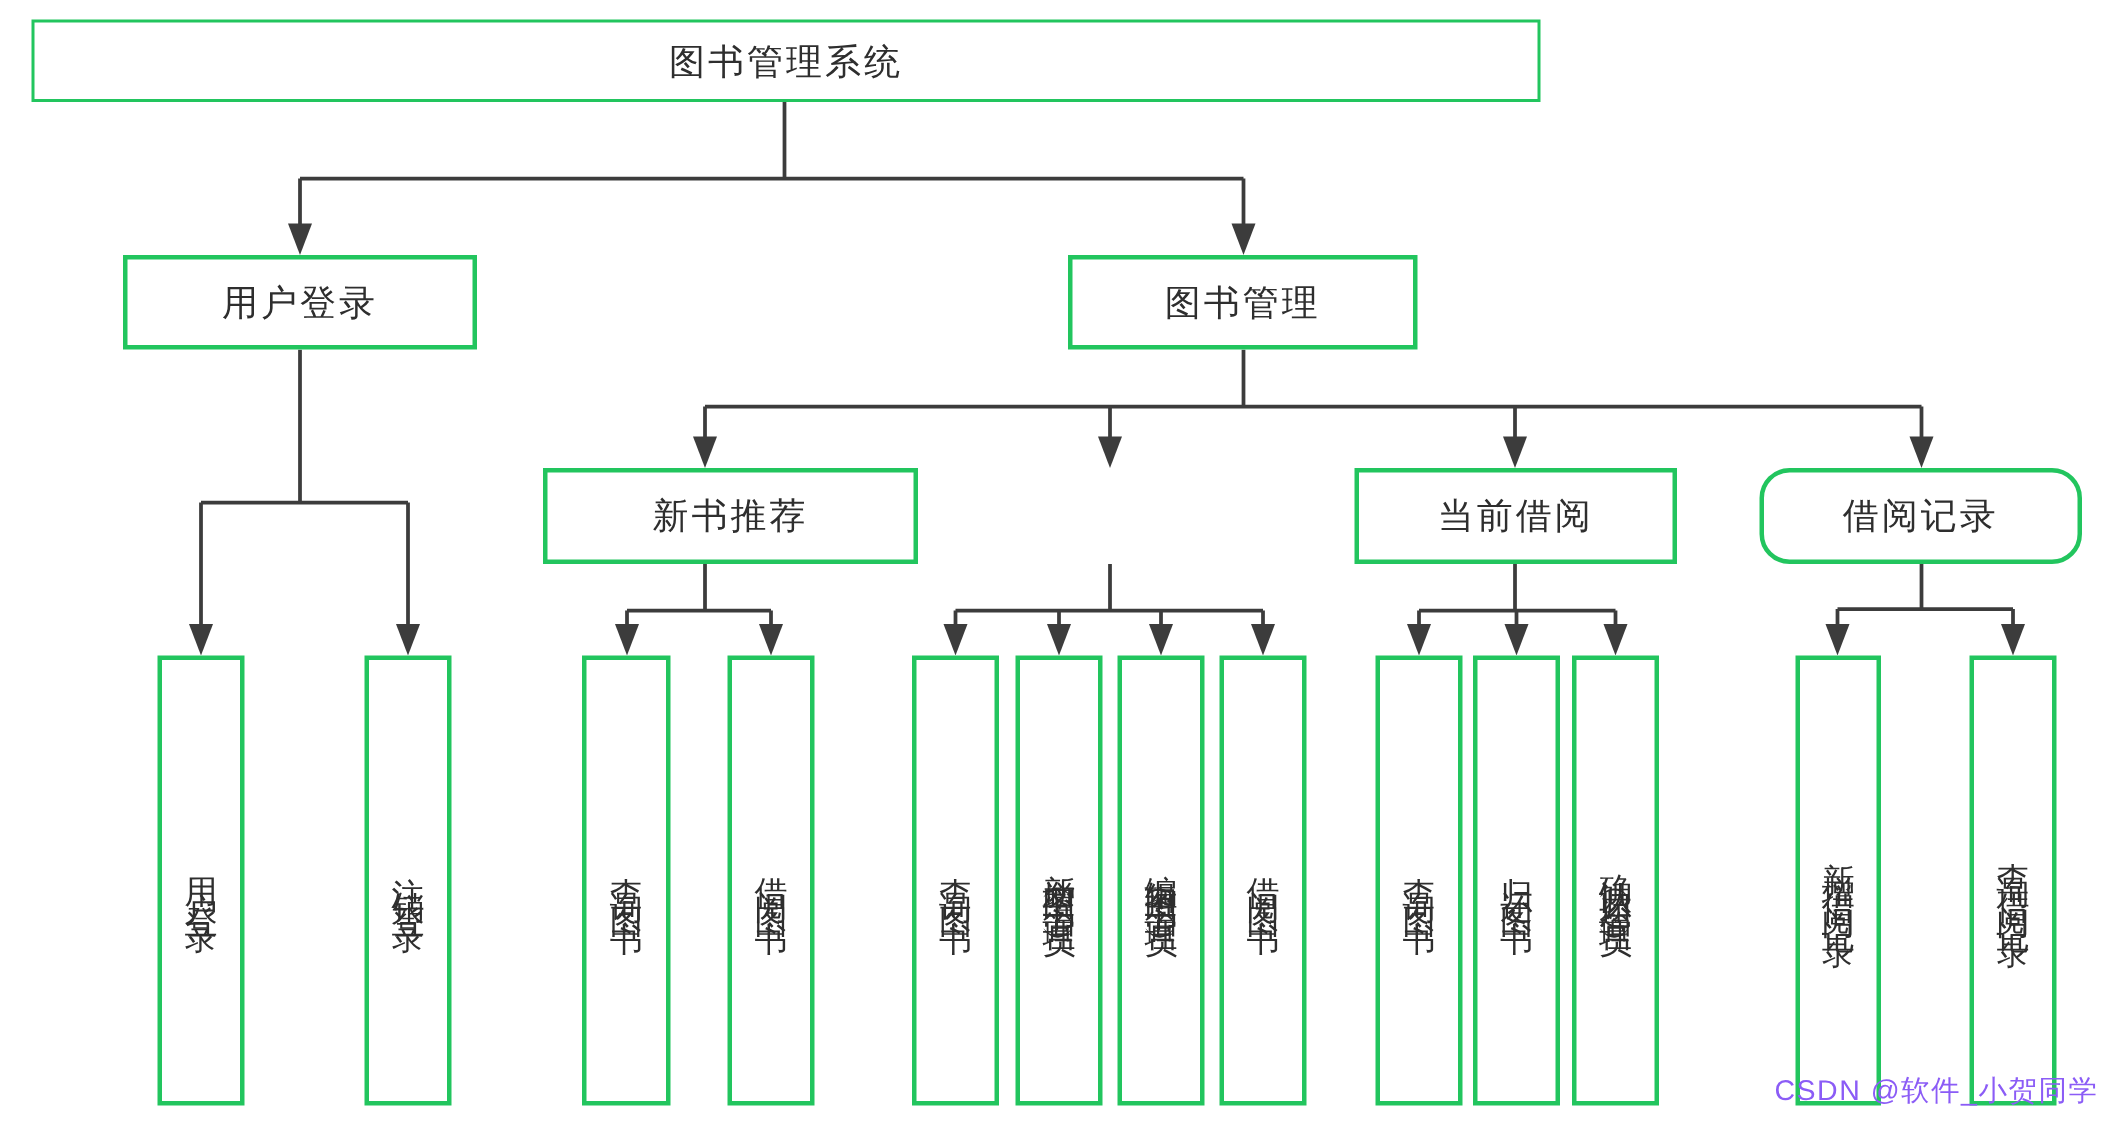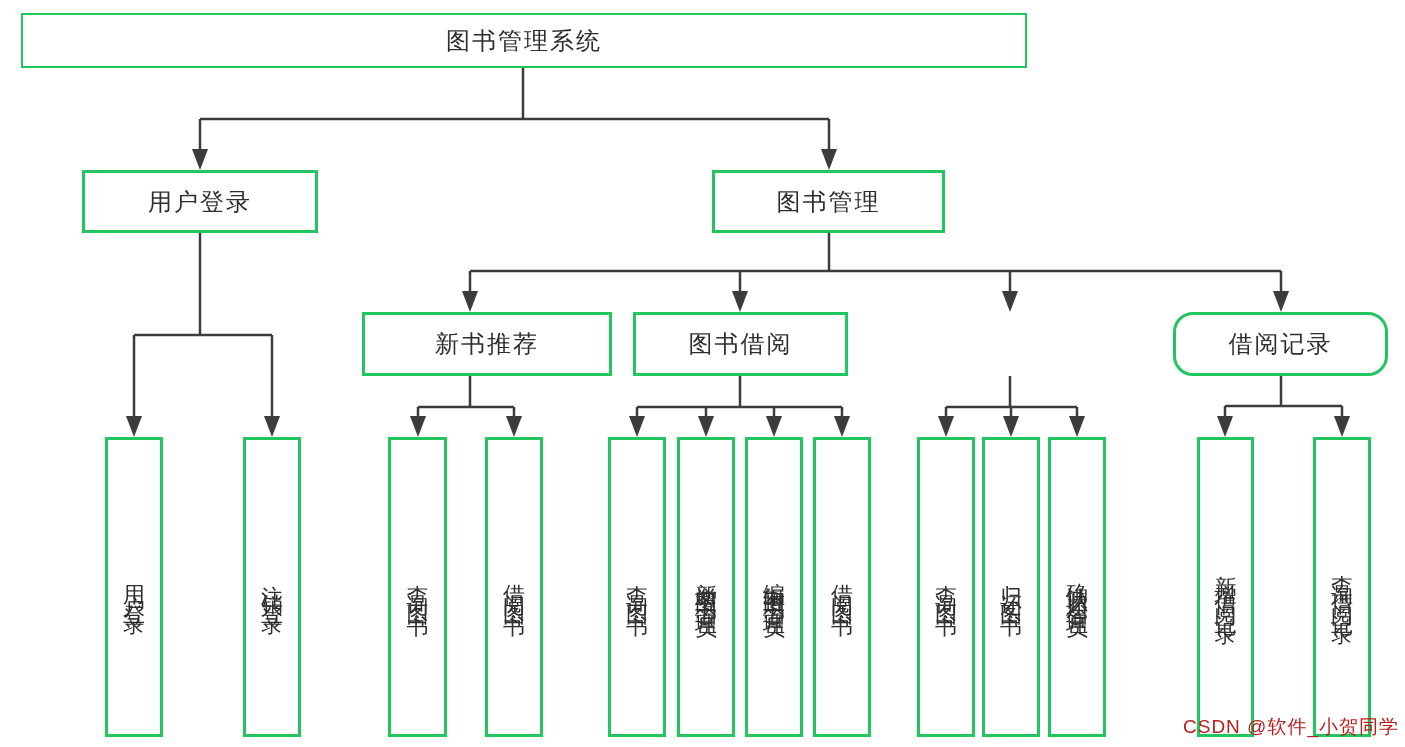--- a/index.html
+++ b/index.html
@@ -8,21 +8,21 @@
   .stage{position:absolute;left:0;top:0;width:1405px;height:747px;}
   .wires{position:absolute;left:0;top:0;z-index:0;}
   .box{position:absolute;background:#ffffff;border:3px solid #22c55e;box-sizing:border-box;
        display:flex;align-items:center;justify-content:center;z-index:1;}
   .title-box{border-width:2.5px;font-size:24px;letter-spacing:2px;}
   .h-box{font-size:24px;letter-spacing:2px;}
   .v-box > span{writing-mode:vertical-rl;text-orientation:mixed;
        font-size:22px;letter-spacing:10px;line-height:1.0;white-space:nowrap;}
   .v-box.long > span{letter-spacing:5px;}
   .watermark{position:absolute;left:1183px;top:714px;z-index:6;
-       font-size:19px;letter-spacing:1px;color:#b91c1c;white-space:nowrap;}
+       font-size:19px;letter-spacing:1px;color:#8b5cf6;white-space:nowrap;}
 </style>
 </head>
 <body>
 
 <div class="stage">
 
   <svg class="wires" width="1405" height="747" viewBox="0 0 1405 747">
     <g stroke="#3c3c3c" stroke-width="2.5" fill="none">
 
       <path d="M523 68 V119 M200 119 H829 M200 119 V150 M829 119 V150"></path>
@@ -69,22 +69,22 @@
   <div class="box h-box" style="left:82px;top:170px;width:236px;height:63px;">
     <span>用户登录</span>
   </div>
   <div class="box h-box" style="left:712px;top:170px;width:233px;height:63px;">
     <span>图书管理</span>
   </div>
 
   <div class="box h-box" style="left:362px;top:312px;width:250px;height:64px;">
     <span>新书推荐</span>
   </div>
-  <div class="box h-box" style="left:633px;top:312px;width:215px;height:64px;">
-    <span>图书借阅</span>
+  <div class="box h-box" style="left:903px;top:312px;width:215px;height:64px;">
+    <span>当前借阅</span>
   </div>
   <div class="box h-box" style="left:1173px;top:312px;width:215px;height:64px;border-radius:20px;">
     <span>借阅记录</span>
   </div>
 
   <div class="box v-box" style="left:105px;top:437px;width:58px;height:300px;">
     <span>用户登录</span>
   </div>
   <div class="box v-box" style="left:243px;top:437px;width:58px;height:300px;">
     <span>注销登录</span>

